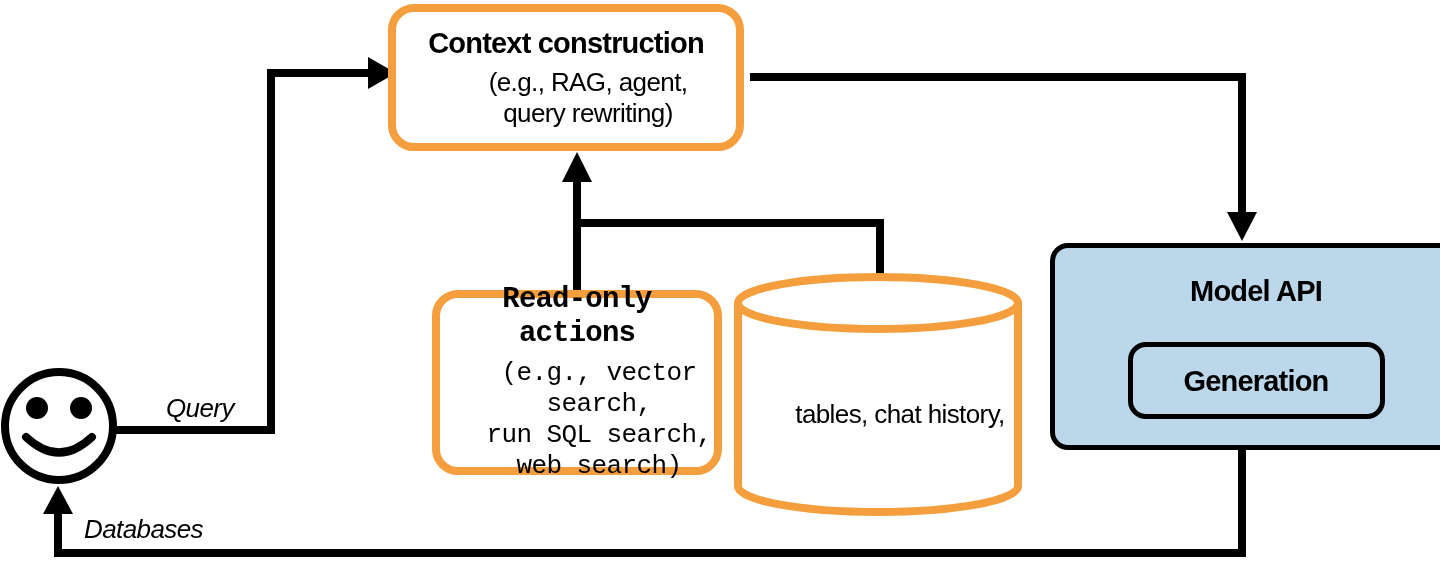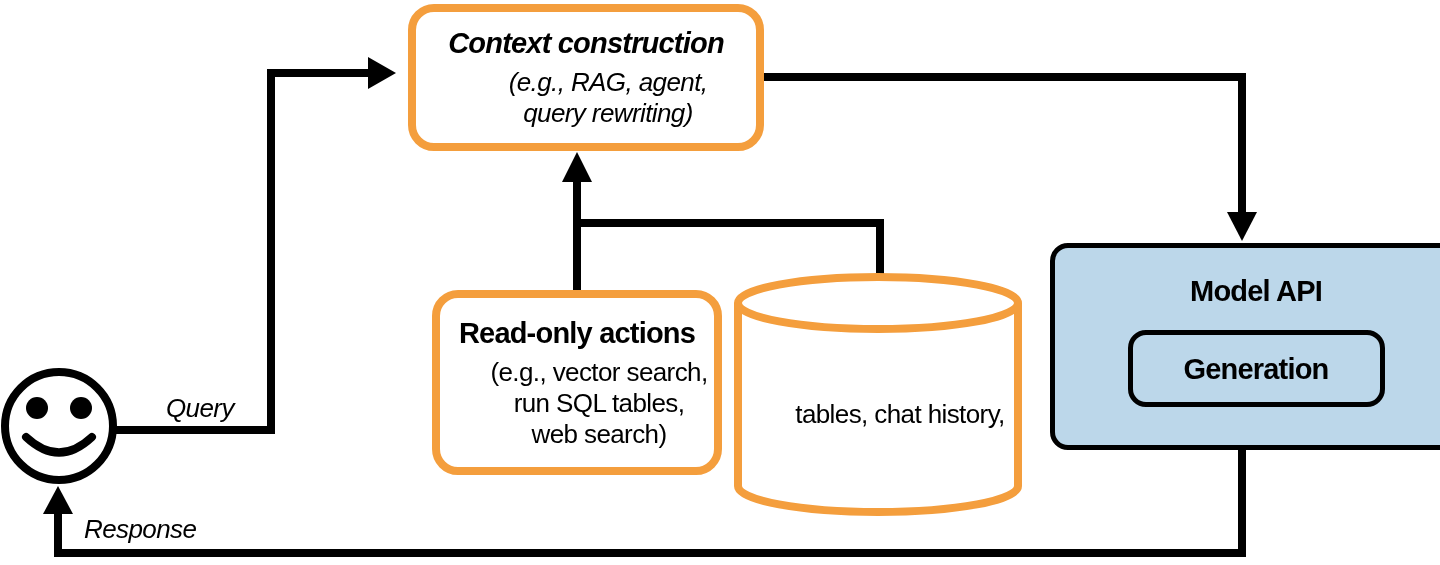--- a/index.html
+++ b/index.html
@@ -43,22 +43,22 @@
   .node-sub {
     font-size: 26px;
     letter-spacing: -0.6px;
     color: #000;
     line-height: 31px;
     margin-top: 7px;
     margin-left: 44px;
   }
   .node-sub div { line-height: 31px; }
 
-  #context-box  { left: 408px; top: 4px;   width: 356px; height: 147px; font-style: italic; }
-  #readonly-box { left: 432px; top: 290px; width: 290px; height: 185px; }
+  #context-box  { left: 388px; top: 4px;   width: 356px; height: 147px; }
+  #readonly-box { left: 432px; top: 290px; width: 290px; height: 185px; font-family: Liberation Mono, monospace; }
 
   #databases-label {
     position: absolute;
     left: 740px; top: 330px; width: 276px; height: 162px;
     display: flex;
     flex-direction: column;
     align-items: center;
     justify-content: center;
     text-align: center;
   }
@@ -71,21 +71,21 @@
     border: 5px solid #000;
     border-radius: 18px;
     display: flex;
     flex-direction: column;
     align-items: center;
     text-align: center;
     padding-top: 26px;
   }
   #generation-box {
     box-sizing: border-box;
-    margin-top: 22px;
+    margin-top: 34px;
     width: 257px;
     height: 77px;
     border: 5px solid #000;
     border-radius: 18px;
     display: flex;
     align-items: center;
     justify-content: center;
   }
 
   .edge-label {
@@ -139,34 +139,34 @@
     <div class="node-sub">
       <div>(e.g., RAG, agent,</div>
       <div>query rewriting)</div>
     </div>
   </div>
 
   <div class="node" id="readonly-box">
     <div class="node-title">Read-only actions</div>
     <div class="node-sub">
       <div>(e.g., vector search,</div>
-      <div>run SQL tables,</div>
+      <div>run SQL search,</div>
       <div>web search)</div>
     </div>
   </div>
 
   <div id="databases-label">
     <div class="node-sub">
       <div>tables, chat history,</div>
     </div>
   </div>
 
   <div id="model-box">
     <div class="node-title">Model API</div>
     <div id="generation-box">
       <div class="node-title">Generation</div>
     </div>
   </div>
 
   <div class="edge-label" id="query-label">Query</div>
-  <div class="edge-label" id="response-label">Response</div>
+  <div class="edge-label" id="response-label">Databases</div>
 
 </div>
 
 </body></html>

